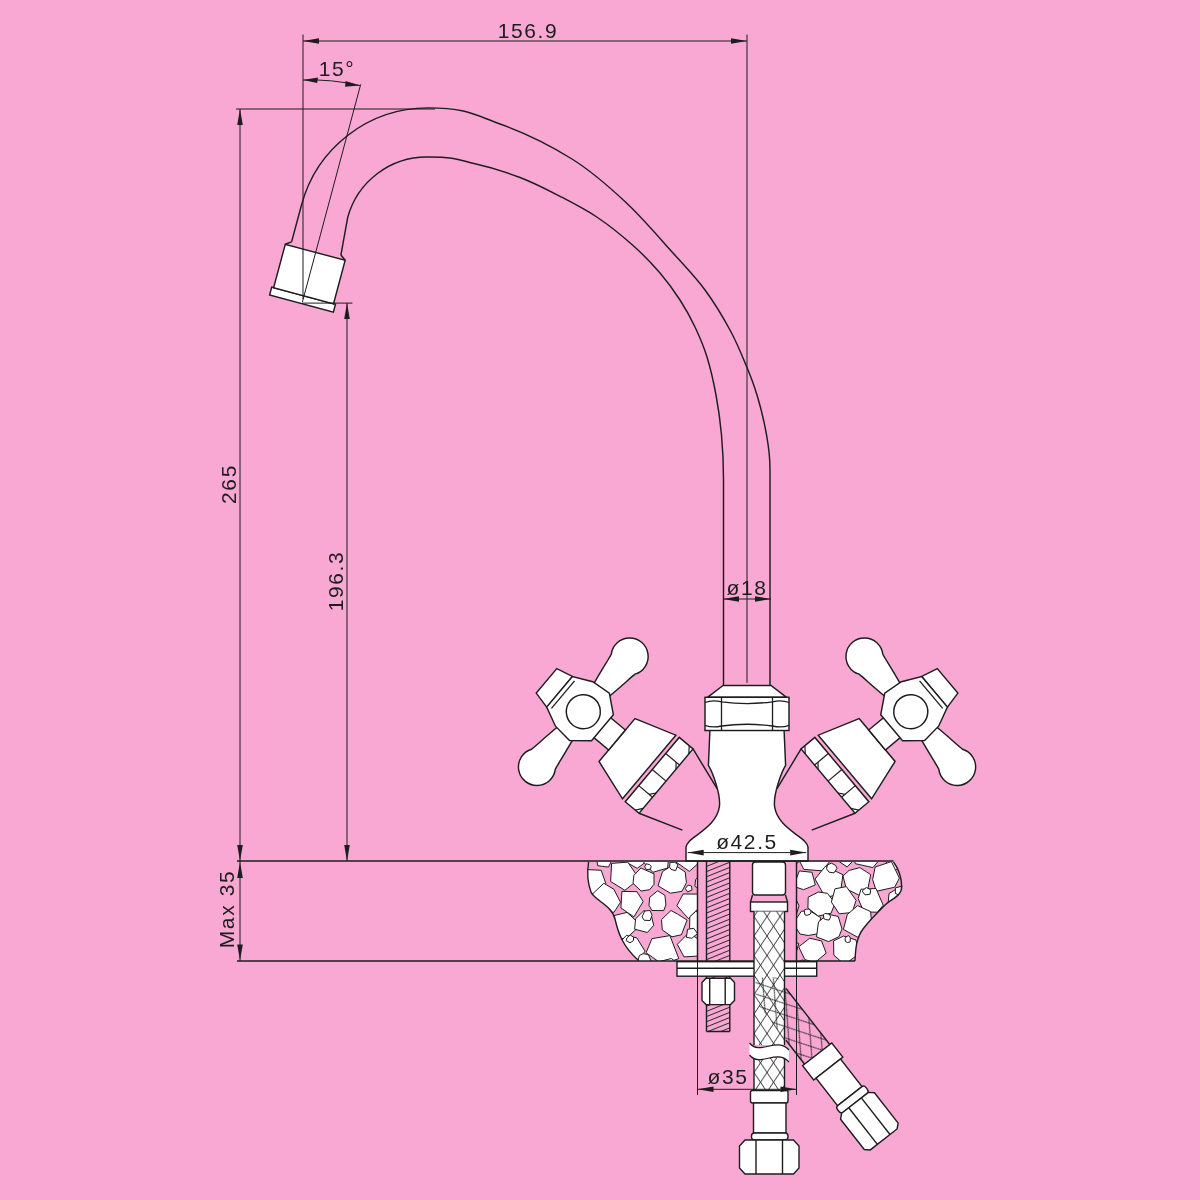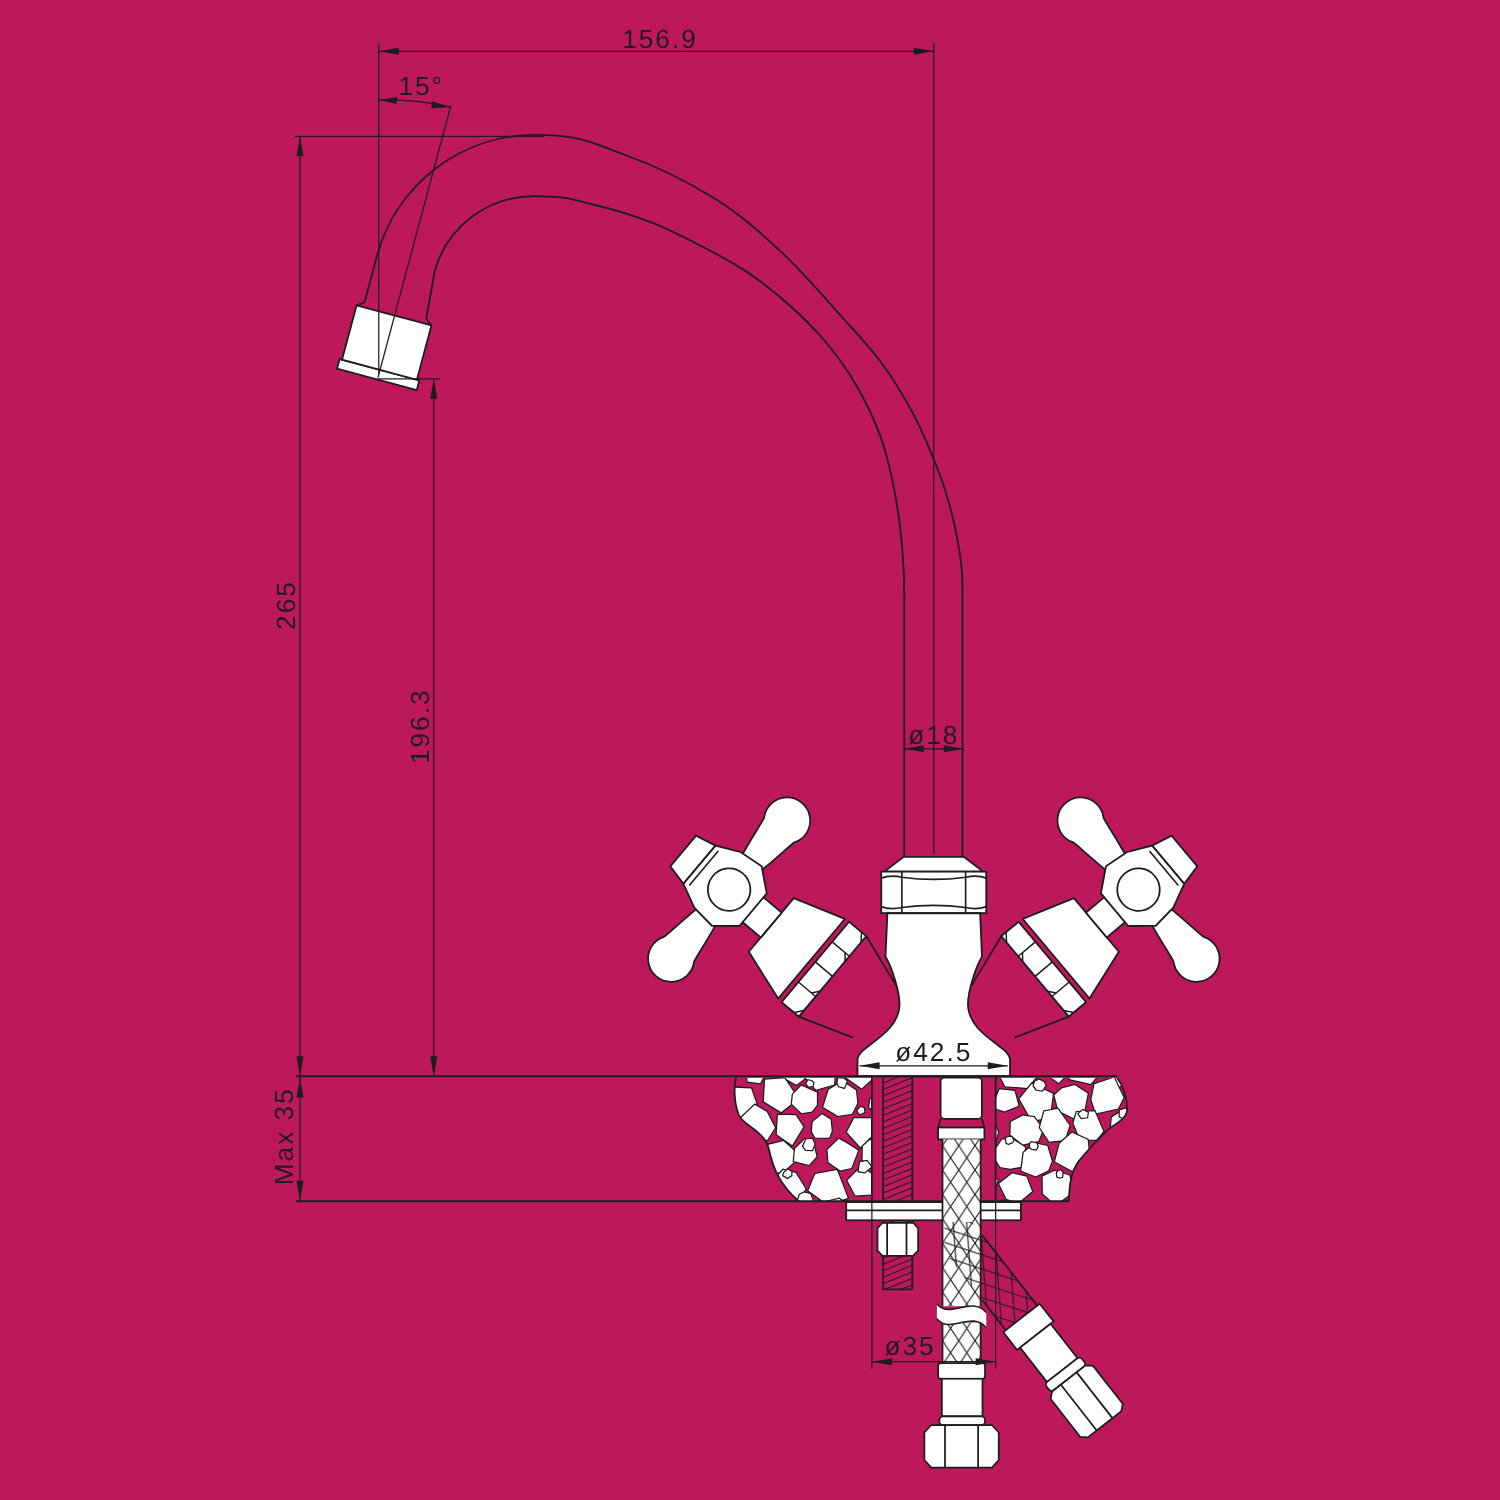--- a/index.html
+++ b/index.html
@@ -1,16 +1,16 @@
 <!DOCTYPE html>
 <html><head>
 <meta charset="utf-8">
 <style>
   html,body{margin:0;padding:0;background:#ffffff;}
-  #page{width:1200px;height:1200px;background:#be185d;position:relative;overflow:hidden;}
+  #page{width:1200px;height:1200px;background:#f9a8d4;position:relative;overflow:hidden;}
   svg{display:block;}
   text{font-family:"Liberation Sans", sans-serif; fill:#1d1d1d;}
   .dimtxt{font-size:21px; letter-spacing:1.6px;}
 </style>
 </head>
 <body>
 
 <div id="page">
 <svg width="1200" height="1200" viewBox="0 0 1200 1200">
   <defs>

